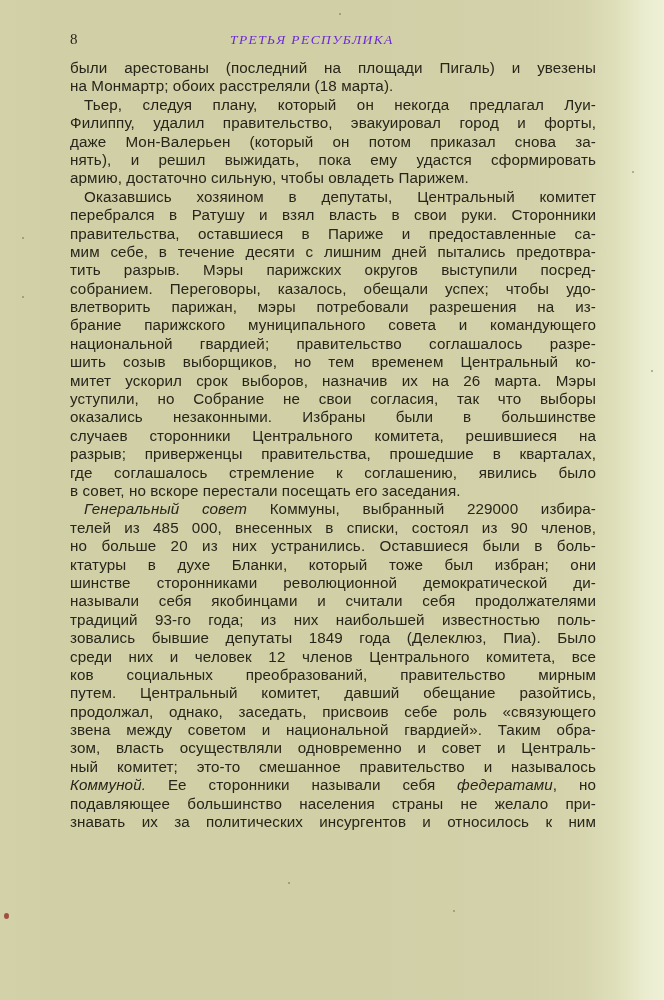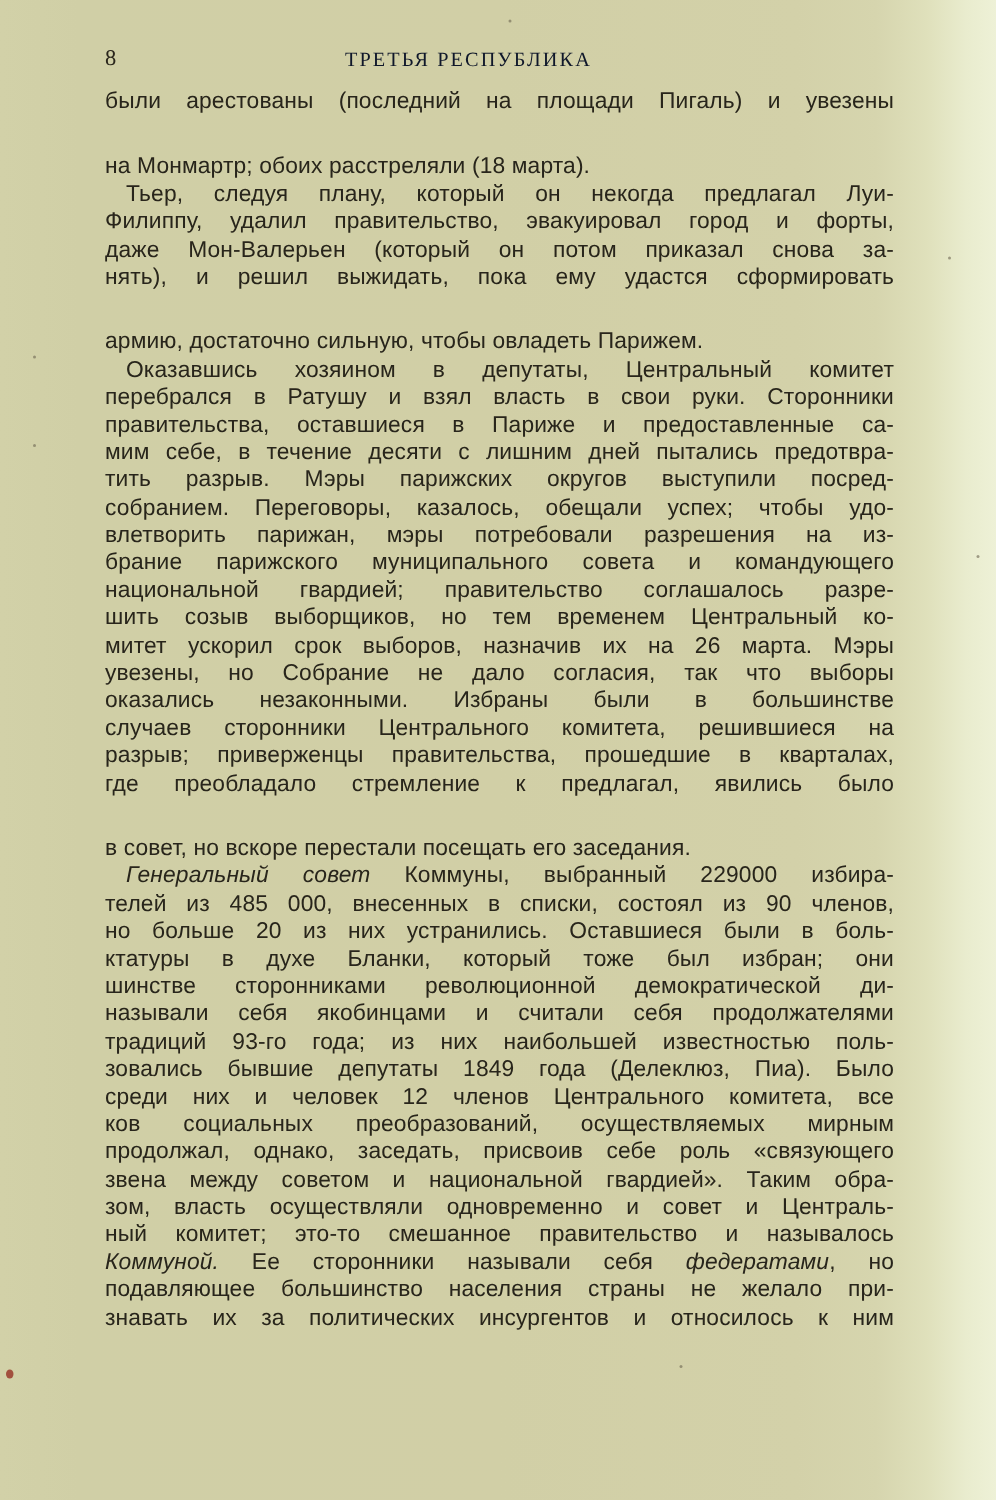--- a/index.html
+++ b/index.html
@@ -35,23 +35,24 @@
       top: 0;
       font-size: 15px;
       font-family: "Liberation Serif", serif;
       color: #2a261c;
     }
     .running-title {
       position: absolute;
       left: 160px;
       top: 1px;
       font-size: 13.5px;
+      font-style: italic;
       letter-spacing: 1.4px;
       font-family: "Liberation Serif", serif;
-      color: #0f172a;
+      color: #6d28d9;
     }
     .body-text {
       position: absolute;
       left: 70px;
       top: 59px;
       width: 526px;
     }
     .line {
       display: block;
       height: 18.4px;
@@ -60,21 +61,20 @@
       font-family: Liberation Sans, sans-serif;
       text-align: justify;
       text-align-last: justify;
       white-space: nowrap;
       overflow: visible;
       letter-spacing: 0.1px;
       color: #28251b;
     }
     .line.last {
       text-align-last: left;
-      margin-top: 25px;
     }
     .line.indent {
       padding-left: 14px;
       box-sizing: border-box;
     }
     .line span.it {
       font-style: italic;
       margin-top: 40px;
     }
     .line-inner {
@@ -120,36 +120,37 @@
       <div class="line"><span class="line-inner"><span>перебрался в Ратушу и взял власть в свои руки. Сторонники</span></span></div>
       <div class="line"><span class="line-inner"><span>правительства, оставшиеся в Париже и предоставленные са-</span></span></div>
       <div class="line"><span class="line-inner"><span>мим себе, в течение десяти с лишним дней пытались предотвра-</span></span></div>
       <div class="line"><span class="line-inner"><span>тить разрыв. Мэры парижских округов выступили посред-</span></span></div>
       <div class="line"><span class="line-inner"><span>собранием. Переговоры, казалось, обещали успех; чтобы удо-</span></span></div>
       <div class="line"><span class="line-inner"><span>влетворить парижан, мэры потребовали разрешения на из-</span></span></div>
       <div class="line"><span class="line-inner"><span>брание парижского муниципального совета и командующего</span></span></div>
       <div class="line"><span class="line-inner"><span>национальной гвардией; правительство соглашалось разре-</span></span></div>
       <div class="line"><span class="line-inner"><span>шить созыв выборщиков, но тем временем Центральный ко-</span></span></div>
       <div class="line"><span class="line-inner"><span>митет ускорил срок выборов, назначив их на 26 марта. Мэры</span></span></div>
-      <div class="line"><span class="line-inner"><span>увезены, но Собрание не дало согласия, так что выборы</span></span></div>
+      <div class="line"><span class="line-inner"><span>уступили, но Собрание не свои согласия, так что выборы</span></span></div>
       <div class="line"><span class="line-inner"><span>оказались незаконными. Избраны были в большинстве</span></span></div>
       <div class="line"><span class="line-inner"><span>случаев сторонники Центрального комитета, решившиеся на</span></span></div>
       <div class="line"><span class="line-inner"><span>разрыв; приверженцы правительства, прошедшие в кварталах,</span></span></div>
-      <div class="line"><span class="line-inner"><span>где преобладало стремление к предлагал, явились было</span></span></div>
+      <div class="line"><span class="line-inner"><span>где соглашалось стремление к соглашению, явились было</span></span></div>
       <div class="line last"><span class="line-inner"><span>в совет, но вскоре перестали посещать его заседания.</span></span></div>
       <div class="line indent"><span class="line-inner"><span class="it">Генеральный совет</span><span> Коммуны, выбранный 229000 избира-</span></span></div>
       <div class="line"><span class="line-inner"><span>телей из 485 000, внесенных в списки, состоял из 90 членов,</span></span></div>
       <div class="line"><span class="line-inner"><span>но больше 20 из них устранились. Оставшиеся были в боль-</span></span></div>
       <div class="line"><span class="line-inner"><span>ктатуры в духе Бланки, который тоже был избран; они</span></span></div>
       <div class="line"><span class="line-inner"><span>шинстве сторонниками революционной демократической ди-</span></span></div>
       <div class="line"><span class="line-inner"><span>называли себя якобинцами и считали себя продолжателями</span></span></div>
       <div class="line"><span class="line-inner"><span>традиций 93-го года; из них наибольшей известностью поль-</span></span></div>
       <div class="line"><span class="line-inner"><span>зовались бывшие депутаты 1849 года (Делеклюз, Пиа). Было</span></span></div>
       <div class="line"><span class="line-inner"><span>среди них и человек 12 членов Центрального комитета, все</span></span></div>
-      <div class="line"><span class="line-inner"><span>ков социальных преобразований, осуществляемых мирным</span></span></div>
+      <div class="line"><span class="line-inner"><span>ков социальных преобразований, правительство мирным</span></span></div>
+      <div class="line"><span class="line-inner"><span>путем. Центральный комитет, давший обещание разойтись,</span></span></div>
       <div class="line"><span class="line-inner"><span>продолжал, однако, заседать, присвоив себе роль «связующего</span></span></div>
       <div class="line"><span class="line-inner"><span>звена между советом и национальной гвардией». Таким обра-</span></span></div>
       <div class="line"><span class="line-inner"><span>зом, власть осуществляли одновременно и совет и Централь-</span></span></div>
       <div class="line"><span class="line-inner"><span>ный комитет; это-то смешанное правительство и называлось</span></span></div>
       <div class="line"><span class="line-inner"><span class="it">Коммуной.</span><span> Ее сторонники называли себя </span><span class="it">федератами</span><span>, но</span></span></div>
       <div class="line"><span class="line-inner"><span>подавляющее большинство населения страны не желало при-</span></span></div>
       <div class="line"><span class="line-inner"><span>знавать их за политических инсургентов и относилось к ним</span></span></div>
     </div>
 
   <span class="speck" style="left:339px;top:13px;width:2px;height:2px;"></span>

